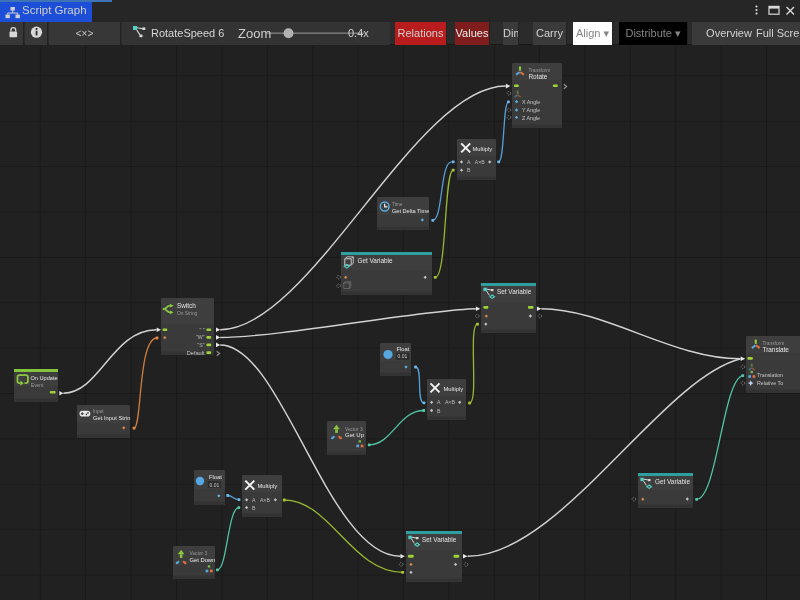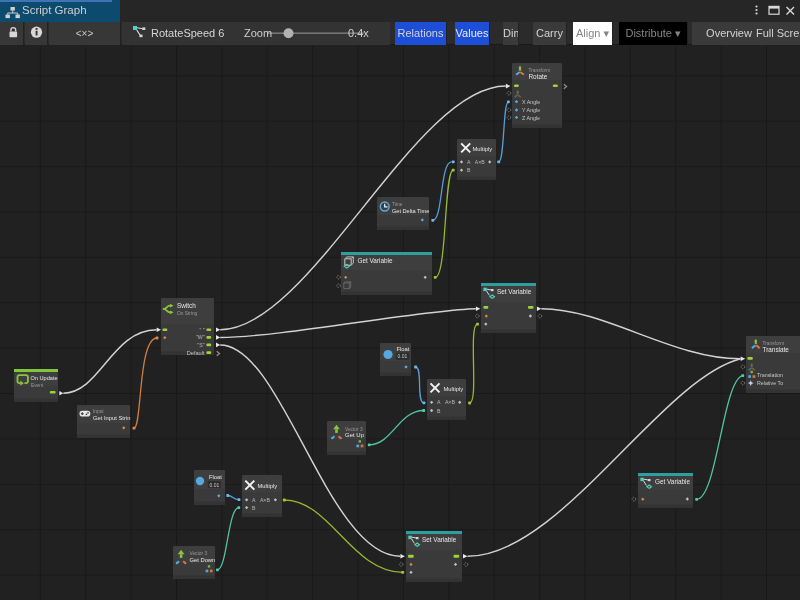--- a/index.html
+++ b/index.html
@@ -1,18 +1,18 @@
 <!DOCTYPE html>
 <html><head>
 <meta charset="utf-8">
 <style>
 *{margin:0;padding:0;box-sizing:border-box}
 html,body{width:800px;height:600px;overflow:hidden;background:#212121;font-family:"Liberation Sans",sans-serif}
 #titlebar{position:absolute;left:0;top:0;width:800px;height:22px;background:#262626}
-#tab{position:absolute;left:0;top:0;width:120px;height:22px;background:#0c4a6e}
+#tab{position:absolute;left:0;top:0;width:92px;height:22px;background:#1d4ed8}
 #tab .blue{position:absolute;left:0;top:0;width:112px;height:2px;background:#3e74b6}
 #tab .txt{position:absolute;left:22px;top:4px;font-size:11.5px;color:#cfcfcf;white-space:nowrap}
 #toolbar{position:absolute;left:0;top:22px;width:800px;height:23px;background:#2b2b2b;border-bottom:1px solid #191919}
 .tbtn{position:absolute;top:0;height:23px;background:#373737;color:#d2d2d2;font-size:11px;line-height:23px;text-align:center;white-space:nowrap;overflow:hidden}
 .sep{border-right:1px solid #222222}
 .dim{color:#858585}
 #canvas{position:absolute;left:0;top:46px;width:800px;height:554px;background-color:#212121;
 background-image:linear-gradient(to right,#191919 1px,transparent 1px),linear-gradient(to bottom,#191919 1px,transparent 1px);
 background-size:45.4px 45.4px;background-position:39.8px 29.3px}
 #gsvg{position:absolute;left:0;top:0}
@@ -427,22 +427,22 @@
 <rect x="29" y="6.4" width="10" height="7.8" fill="none" stroke="#dadada" stroke-width="1.2"></rect>
 <rect x="29" y="6.4" width="10" height="2.2" fill="#dadada"></rect>
 <path d="M46.5,7 l7.5,7.5 M54,7 l-7.5,7.5" stroke="#dadada" stroke-width="1.4"></path>
 </svg>
 </div>
 <div id="toolbar">
 <div class="tbtn sep" style="left:0;width:24px"></div>
 <div class="tbtn sep" style="left:25px;width:23px"></div>
 <div class="tbtn sep" style="left:49px;width:72px;color:#c8c8c8;font-size:10px">&lt;×&gt;</div>
 <div class="tbtn" style="left:122px;width:268px;background:#333333"></div>
-<div class="tbtn sep" style="left:395px;width:52px;background:#1d4ed8">Relations</div>
-<div class="tbtn sep" style="left:455px;width:35px;background:#1d4ed8;color:#ececec">Values</div>
+<div class="tbtn sep" style="left:395px;width:52px;background:#b91c1c">Relations</div>
+<div class="tbtn sep" style="left:455px;width:35px;background:#7f1d1d;color:#ececec">Values</div>
 <div class="tbtn sep" style="left:503px;width:16px;background:#3a3a3a">Dim</div>
 <div class="tbtn sep" style="left:533px;width:34px;background:#3a3a3a">Carry</div>
 <div class="tbtn sep dim" style="left:573px;width:40px;background:#ffffff">Align ▾</div>
 <div class="tbtn sep dim" style="left:619px;width:69px;background:#000000">Distribute ▾</div>
 <div class="tbtn sep" style="left:692px;width:75px;background:#3a3a3a">Overview</div>
 <div class="tbtn" style="left:752px;width:48px;background:#3a3a3a;text-align:left;padding-left:4px">Full Screen</div>
 <svg width="395" height="23" style="position:absolute;left:0;top:0">
 
 <rect x="9.5" y="31.6" width="7.6" height="5.6" rx="0.8" fill="#d8d8d8" transform="translate(0,-22)"></rect>
 <path d="M10.9,9.6 v-1.6 a2.4,2.4 0 0 1 4.8,0 v1.6" stroke="#d8d8d8" stroke-width="1.3" fill="none"></path>
@@ -453,15 +453,15 @@
 
 <rect x="133" y="4" width="4" height="4" fill="#4fd4c4"></rect>
 <path d="M137,5.7 l5.6,1 m-5.8,1.4 l3.4,5.2" stroke="#d8d8d8" stroke-width="1.1"></path>
 <rect x="142.3" y="5.4" width="3" height="2.6" fill="#d8d8d8"></rect>
 <rect x="139.5" y="12.6" width="3" height="2.6" fill="#d8d8d8"></rect>
 
 <rect x="267" y="10.4" width="97" height="1.6" fill="#757575"></rect>
 <circle cx="288.5" cy="11.2" r="5" fill="#b2b2b2"></circle>
 </svg>
 <div style="position:absolute;left:151px;top:0;line-height:23px;font-size:11px;color:#d6d6d6">RotateSpeed 6</div>
-<div style="position:absolute;left:244px;top:0;line-height:23px;font-size:11px;color:#cfcfcf">Zoom</div>
+<div style="position:absolute;left:238px;top:0;line-height:23px;font-size:13px;color:#cfcfcf">Zoom</div>
 <div style="position:absolute;left:348px;top:0;line-height:23px;font-size:11px;color:#cfcfcf">0.4x</div>
 </div>
 
 </body></html>

